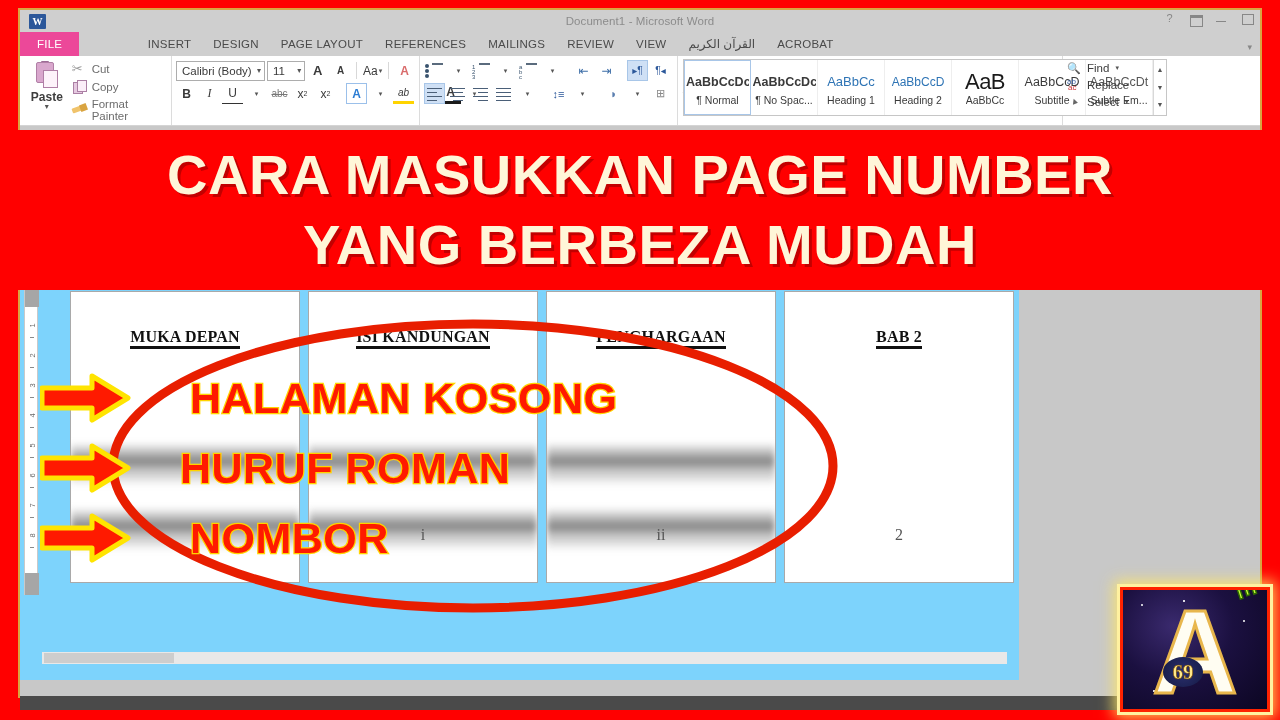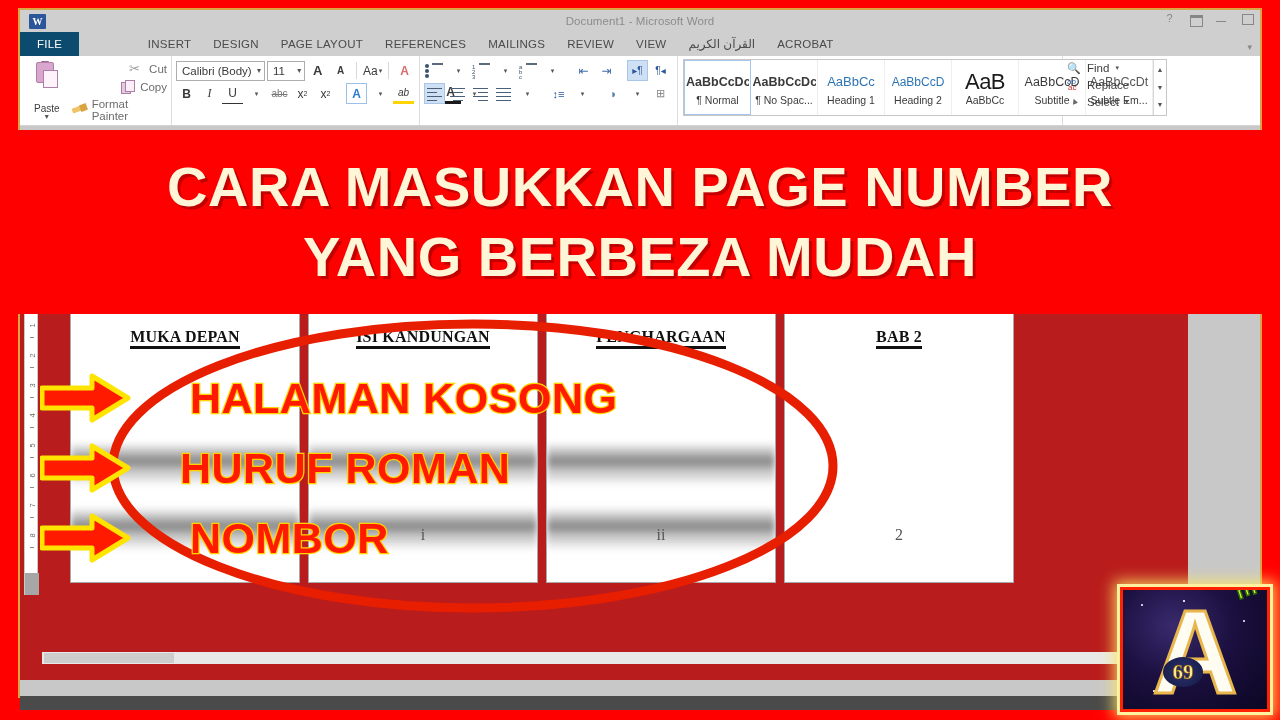--- a/index.html
+++ b/index.html
@@ -91,21 +91,21 @@
   }
   .tab {
     display: flex; align-items: center;
     padding: 0 11px;
     font-size: 11.5px;
     color: #4a4a4a;
     letter-spacing: .25px;
     white-space: nowrap;
   }
   .tab.file {
-    background: #0c4a6e;
+    background: #ec4899;
     color: #ffffff;
     padding: 0 17px;
     font-weight: normal;
   }
   .tab.active {
     background: #ffffff;
     color: #2b579a;
     margin-top: 37px;
   }
   .tab.arabic { font-size: 12px; direction: rtl; }
@@ -151,24 +151,24 @@
   .paste-ico .clipTop {
     position: absolute; left: 7px; top: 0px;
     width: 8px; height: 4px;
     background: #9e6b96; border-radius: 1px;
   }
   .paste-ico .sheet {
     position: absolute; left: 9px; top: 9px;
     width: 15px; height: 18px;
     background: #fdf3fa; border: 1px solid #b07fa6;
   }
-  .paste-lbl { font-size: 10px; color: #3d3d3d; margin-top: 14px; }
+  .paste-lbl { font-size: 12px; color: #3d3d3d; margin-top: 1px; font-weight: bold; }
   .paste-caret { font-size: 8px; color: #555; line-height: 6px; }
 
-  .clip-items { display: flex; flex-direction: column; justify-content: flex-start; padding-top: 3px; gap: 4px; align-items: flex-end; }
+  .clip-items { display: flex; flex-direction: column; justify-content: flex-start; padding-top: 3px; gap: 4px; }
   .clip-item { display: flex; align-items: center; gap: 5px; font-size: 11.5px; color: #6d6d6d; }
   .mini-ico { width: 15px; height: 14px; position: relative; flex: none; }
 
   .ico-cut::before { content:"✂"; position:absolute; inset:0; font-size:13px; color:#9c9c9c; line-height:14px; }
   .ico-copy::before { content:""; position:absolute; left:1px; top:2px; width:8px; height:10px; background:#e5c9e0; border:1px solid #ab7fa4;}
   .ico-copy::after { content:""; position:absolute; left:5px; top:0px; width:8px; height:10px; background:#fbeef8; border:1px solid #ab7fa4;}
   .ico-brush::before { content:""; position:absolute; left:0; top:4px; width:10px; height:5px; background:#f0c36b; transform:rotate(-20deg); border-radius:1px;}
   .ico-brush::after { content:""; position:absolute; left:8px; top:1px; width:7px; height:7px; background:#d9a441; transform:rotate(-20deg);}
 
   
@@ -263,43 +263,43 @@
   .edit-item { display: flex; align-items: center; gap: 5px; font-size: 11.5px; color: #3d3d3d; }
   .ico-find::before{content:"🔍"; position:absolute; inset:0; font-size:11px; line-height:14px;}
   .ico-replace::before{content:"ab"; position:absolute; left:0; top:-1px; font-size:8px; color:#3a5f9e;}
   .ico-replace::after{content:"ac"; position:absolute; left:1px; top:5px; font-size:8px; color:#c33;}
   .ico-select::before{content:"▲"; position:absolute; left:3px; top:1px; font-size:9px; color:#666; transform:rotate(-20deg);}
 
   
   #banner {
     position: absolute;
     left: 18px; top: 130px;
-    width: 1244px; height: 184px;
+    width: 1244px; height: 160px;
     background: #FF0000;
     display: flex; flex-direction: column;
     align-items: center; justify-content: center;
     z-index: 40;
   }
   .banner-line {
     font-family: "Liberation Sans", sans-serif;
     font-weight: bold;
     font-size: 56px;
     color: #FFF6D8;
     letter-spacing: .5px;
     line-height: 70px;
     white-space: nowrap;
     text-shadow: 3px 3px 0 rgba(120,0,0,.45);
   }
 
   
   #docarea {
     position: absolute;
     left: 20px; top: 285px;
-    width: 1168px; height: 395px;
-    background: #b91c1c;
+    width: 999px; height: 395px;
+    background: #7dd3fc;
     overflow: hidden;
     z-index: 10;
   }
   .vruler {
     position: absolute;
     left: 4px; top: 0px;
     width: 14px; height: 310px;
     background: #ffffff;
     border-left: 1px solid #c9c9c9;
     border-right: 1px solid #c9c9c9;

